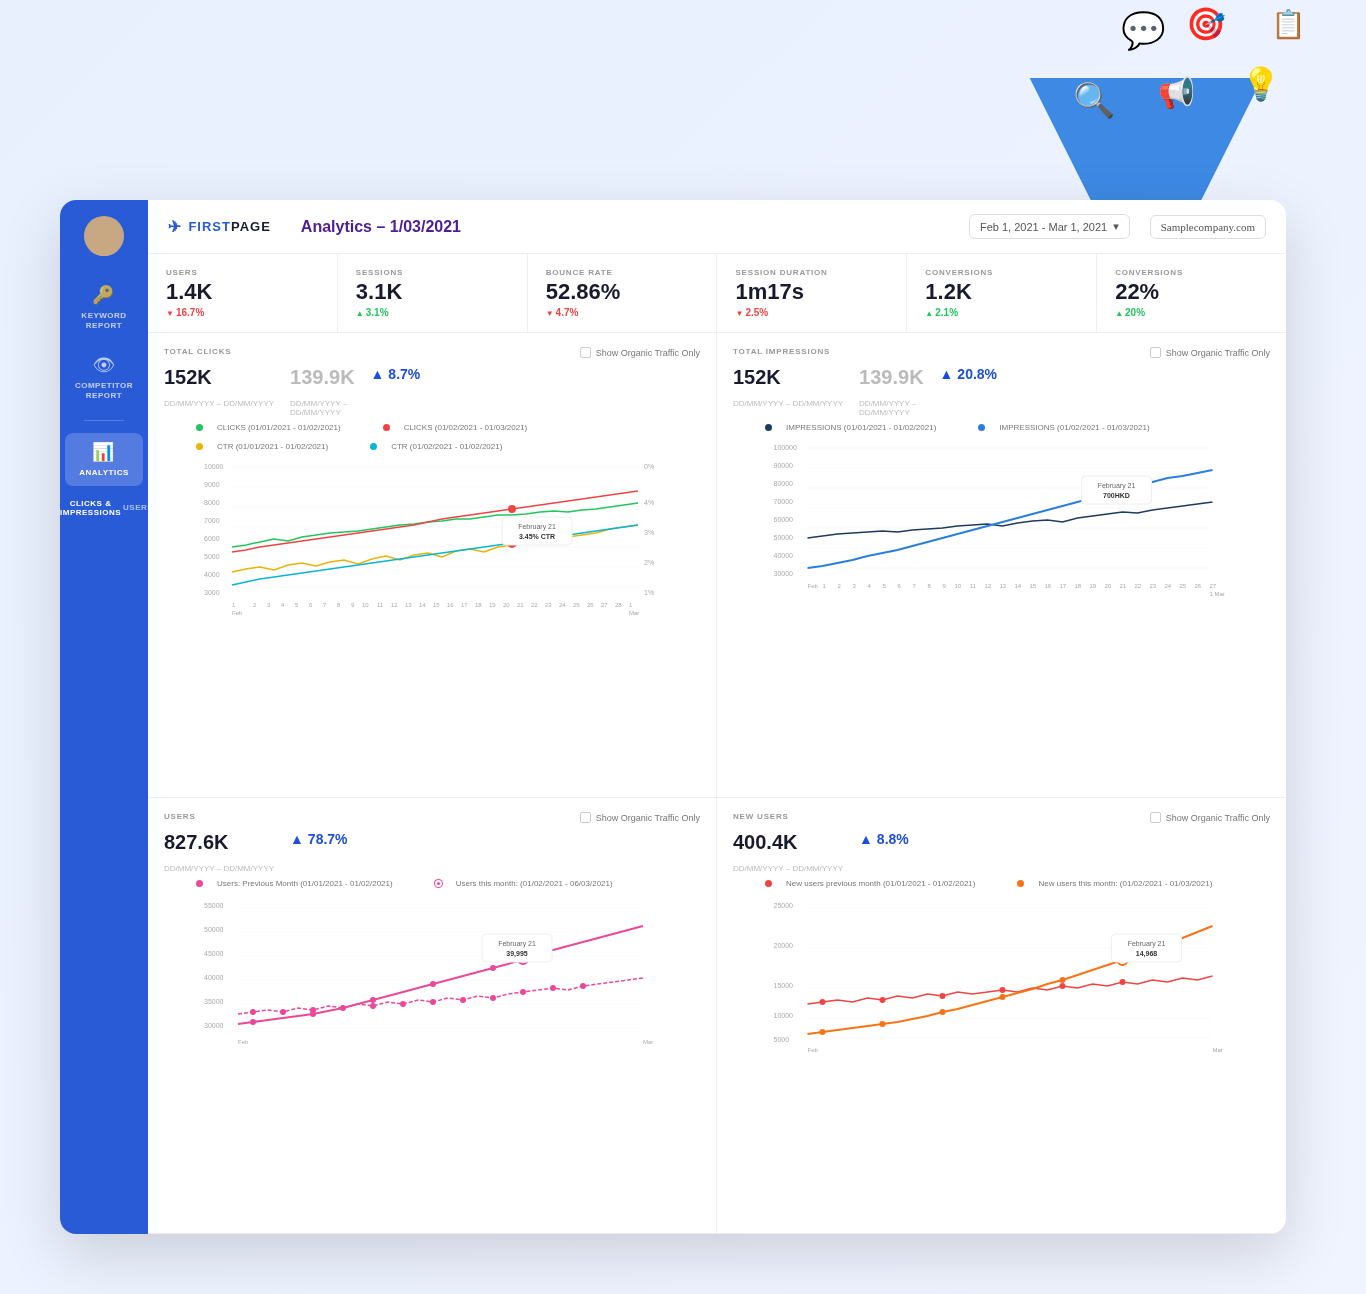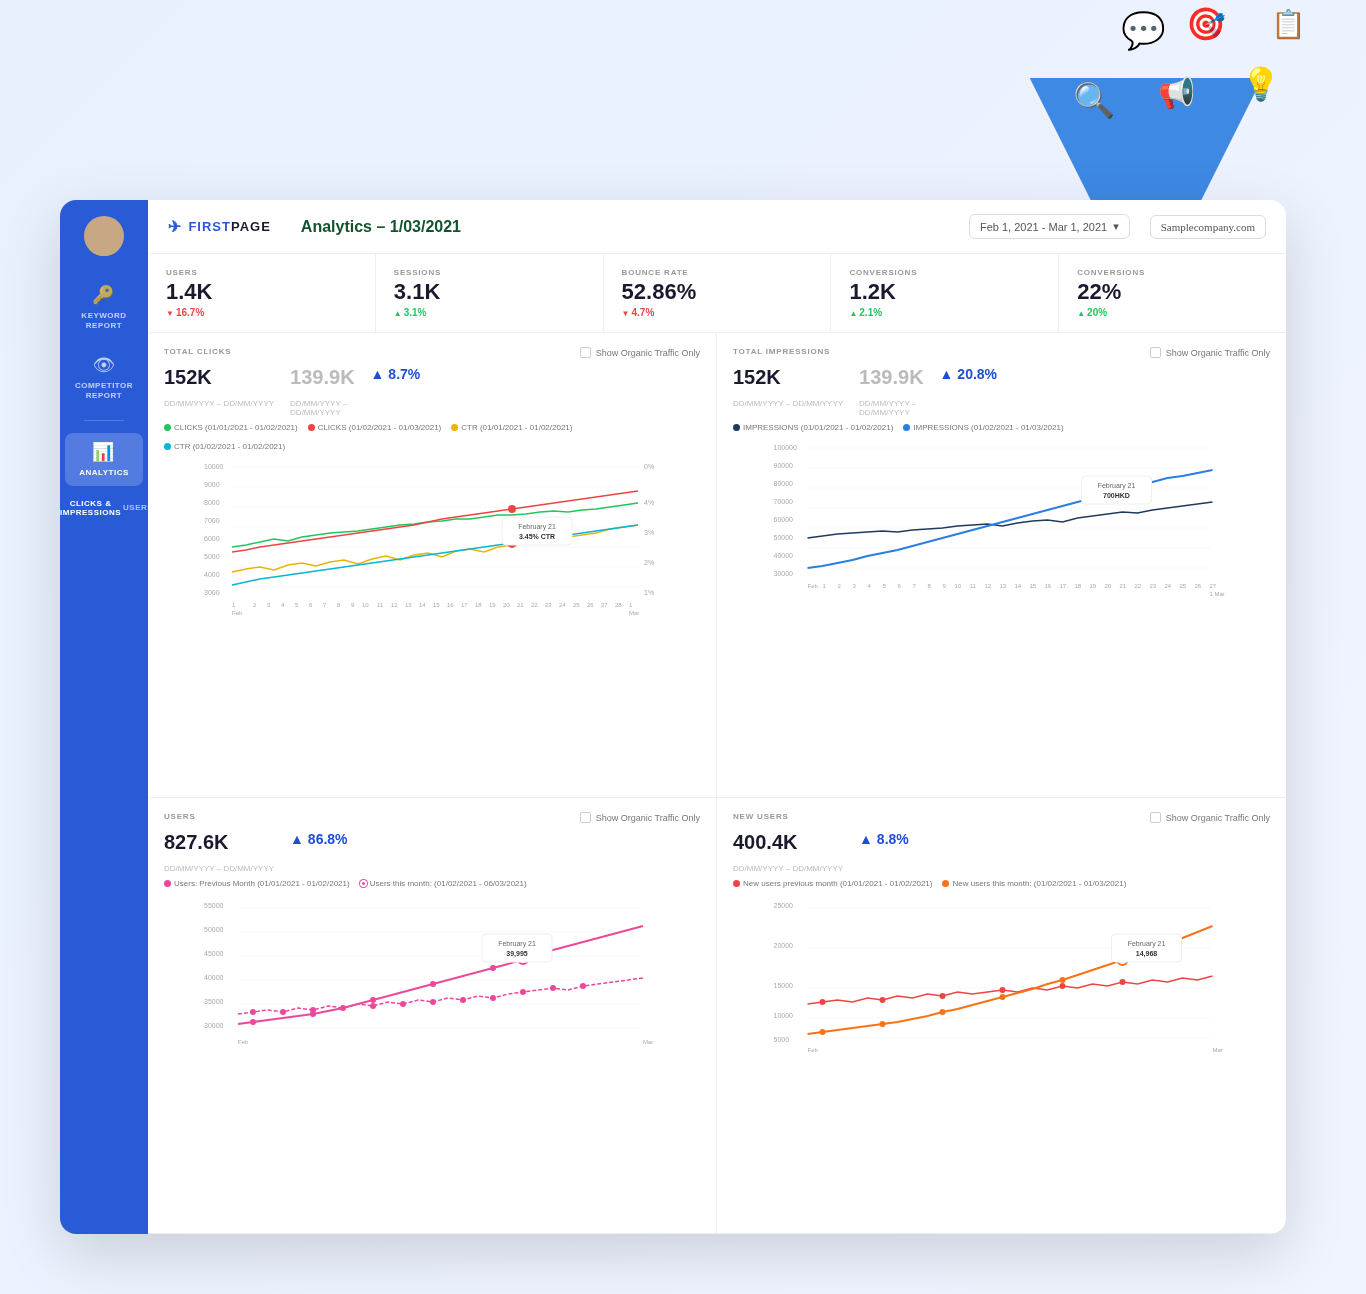--- a/index.html
+++ b/index.html
@@ -140,21 +140,21 @@
     .logo-icon {
       color: #2a5bd7;
       font-size: 16px;
     }
 
     .logo-text span { color: #2a5bd7; }
 
     .header-title {
       font-size: 16px;
       font-weight: 600;
-      color: #14532d;
+      color: #4c1d95;
       margin-left: 10px;
     }
 
     .header-spacer { flex: 1; }
 
     .date-range-picker {
       display: flex;
       align-items: center;
       border: 1px solid #ddd;
       border-radius: 6px;
@@ -309,23 +309,24 @@
     .legend-row {
       display: flex;
       gap: 10px;
       margin-bottom: 6px;
       flex-wrap: wrap;
     }
 
     .legend-item {
       display: flex;
       align-items: center;
-      gap: 3px;
+      gap: 14px;
       font-size: 8px;
       color: #777;
+      margin-left: 32px;
     }
 
     .legend-dot {
       width: 7px;
       height: 7px;
       border-radius: 50%;
     }
 
     
     .chart-svg {
@@ -446,20 +447,27 @@
         <div class="stat-value">3.1K</div>
         <div class="stat-change up">
           <span class="arrow-up"></span>3.1%
         </div>
       </div>
       <div class="stat-card">
         <div class="stat-label">BOUNCE RATE</div>
         <div class="stat-value">52.86%</div>
         <div class="stat-change down">
           <span class="arrow-down"></span>4.7%
+        </div>
+      </div>
+      <div class="stat-card">
+        <div class="stat-label">SESSION DURATION</div>
+        <div class="stat-value">1m17s</div>
+        <div class="stat-change down">
+          <span class="arrow-down"></span>2.5%
         </div>
       </div>
       <div class="stat-card">
         <div class="stat-label">CONVERSIONS</div>
         <div class="stat-value">1.2K</div>
         <div class="stat-change up">
           <span class="arrow-up"></span>2.1%
         </div>
       </div>
       <div class="stat-card">
@@ -687,21 +695,21 @@
             <div class="checkbox-small"></div>
             Show Organic Traffic Only
           </div>
         </div>
         <div class="chart-metrics">
           <div>
             <div class="metric-main">827.6K</div>
             <div class="metric-dates">DD/MM/YYYY – DD/MM/YYYY</div>
           </div>
           <div>
-            <div class="metric-change up">▲ 86.8%</div>
+            <div class="metric-change up">▲ 78.7%</div>
           </div>
         </div>
         <div class="legend-row">
           <div class="legend-item">
             <div class="legend-dot" style="background:#ec4899;"></div>
             <span>Users: Previous Month (01/01/2021 - 01/02/2021)</span>
           </div>
           <div class="legend-item">
             <div class="legend-dot" style="background:#ec4899;border:2px solid #fff;box-shadow:0 0 0 1px #ec4899;"></div>
             <span>Users this month: (01/02/2021 - 06/03/2021)</span>

